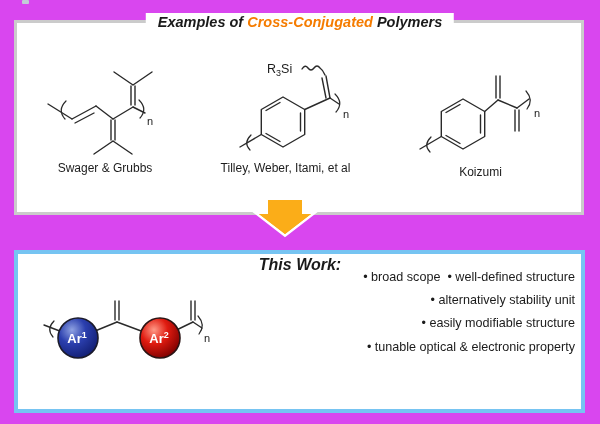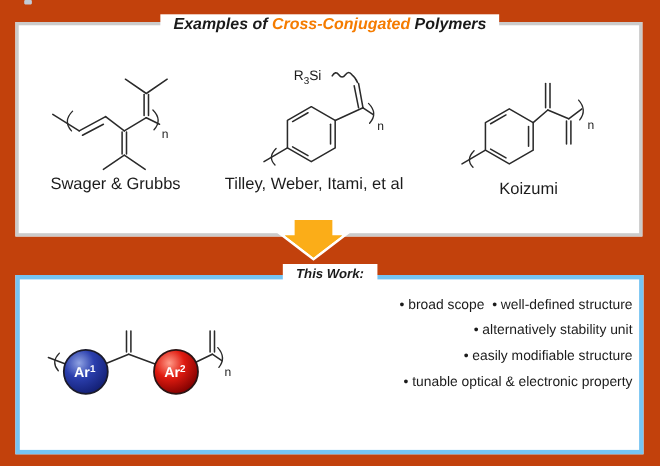--- a/index.html
+++ b/index.html
@@ -1,31 +1,31 @@
 <!DOCTYPE html>
 <html><head>
 <meta charset="utf-8">
 <style>
   html,body{margin:0;padding:0;}
   body{font-family:"Liberation Sans",sans-serif;background:#ffffff;}
-  #canvas{position:relative;width:600px;height:424px;background:#c2410c;overflow:hidden;}
+  #canvas{position:relative;width:600px;height:424px;background:#d946ef;overflow:hidden;}
 
   .panel{position:absolute;background:#ffffff;box-sizing:border-box;}
   #top-box{left:14px;top:20px;width:570px;height:195px;border:3px solid #cbcbcb;}
   #bottom-box{left:14px;top:250px;width:571px;height:163px;border:4px solid #76c4f2;}
 
   .legend{position:absolute;left:50%;transform:translateX(-50%);background:#ffffff;
           padding:0 12px;white-space:nowrap;font-weight:bold;font-style:italic;
           color:#1a1a1a;line-height:18px;}
   #top-title{top:13px;font-size:14.5px;}
-  #work-title{top:240px;font-size:12px;text-align:right;}
+  #work-title{top:256px;font-size:16px;text-align:right;}
   .hl{color:#f57c00;}
 
   .struct-svg{position:absolute;}
-  .struct-label{position:absolute;font-size:15px;color:#1c1c1c;text-align:center;
+  .struct-label{position:absolute;font-size:12px;color:#1c1c1c;text-align:center;
                 white-space:nowrap;line-height:16px;}
   #label-1{left:35px;top:160px;width:140px;}
   #label-2{left:188px;top:160px;width:195px;}
   #label-3{left:413px;top:164px;width:135px;}
 
   #arrow-svg{position:absolute;left:251px;top:198px;}
 
   #features{position:absolute;left:245px;top:266px;width:330px;}
   .feature-line{font-size:12.6px;color:#1b1b1b;line-height:23.2px;white-space:nowrap;text-align:right;}
 

